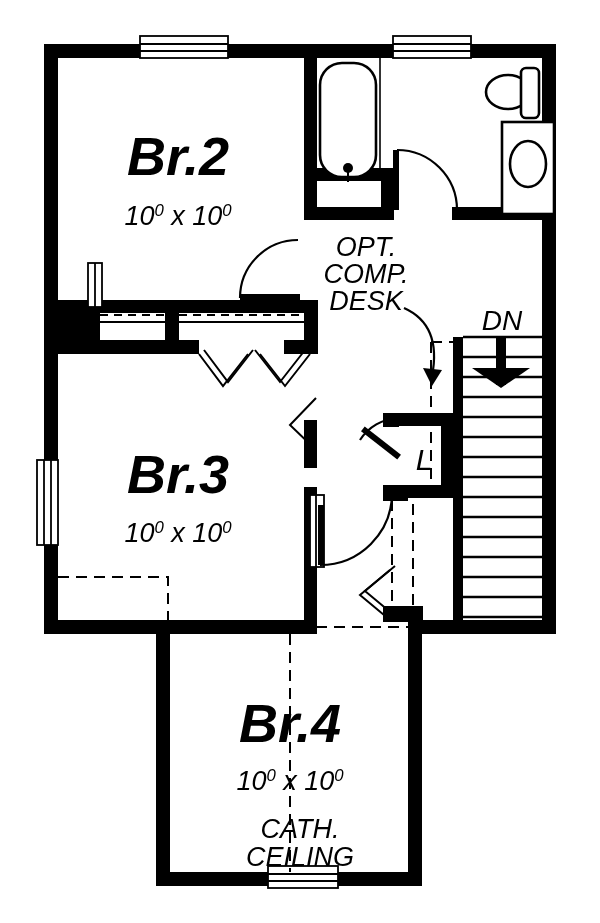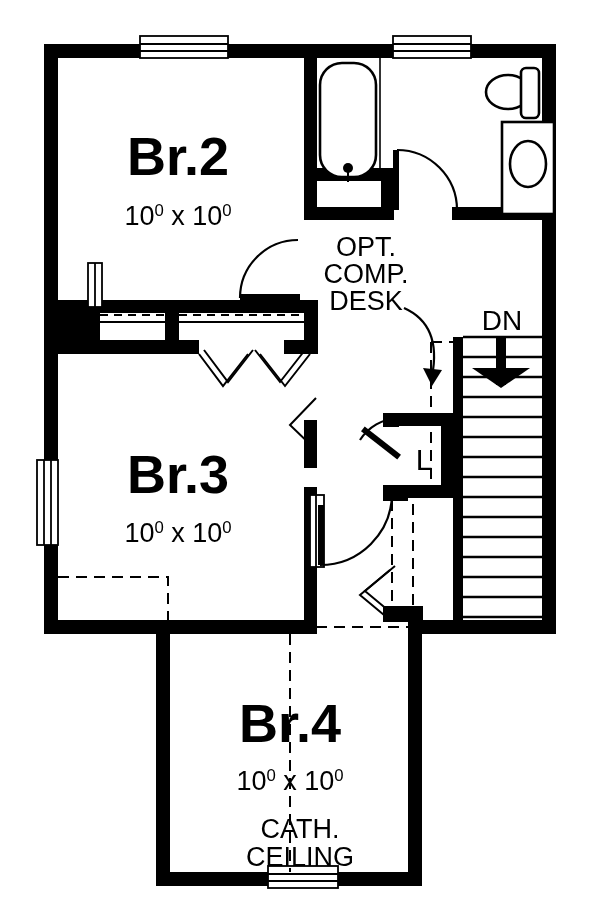--- a/index.html
+++ b/index.html
@@ -11,20 +11,21 @@
     font-family: "Liberation Sans", sans-serif;
     width: 600px;
     height: 923px;
     overflow: hidden;
   }
   #plan-root {
     position: relative;
     width: 600px;
     height: 923px;
     background: #ffffff;
+    font-style: italic;
   }
   #floorplan-svg {
     display: block;
     width: 600px;
     height: 923px;
   }
   .rm-name {
     font-family: "Liberation Sans", sans-serif;
     font-weight: bold;
     fill: #000000;

